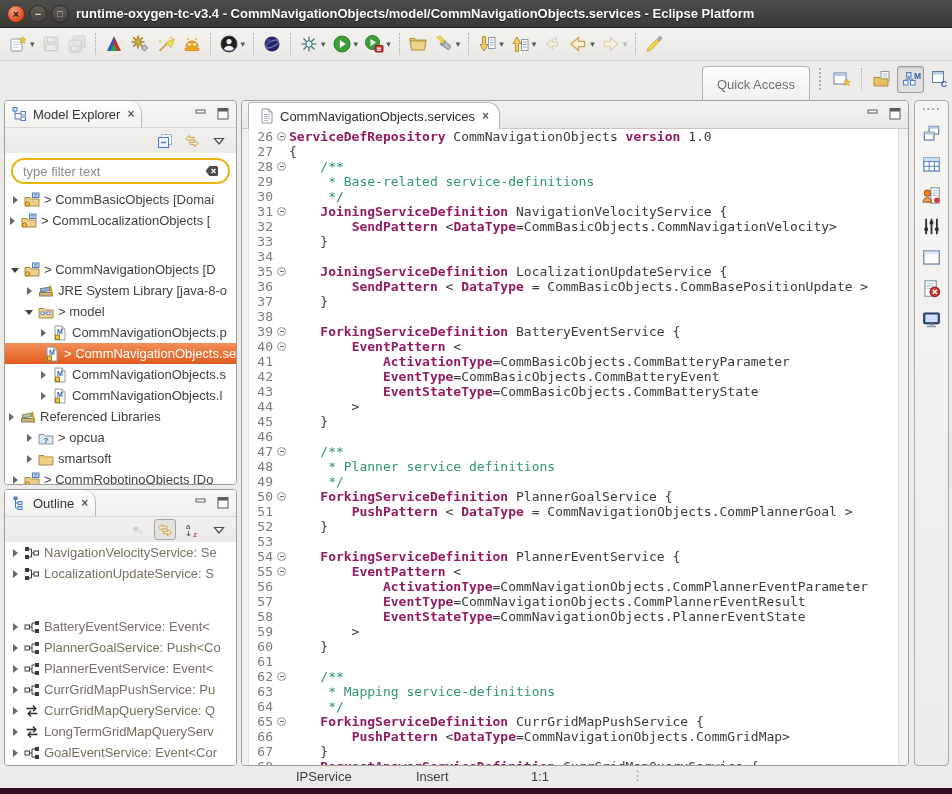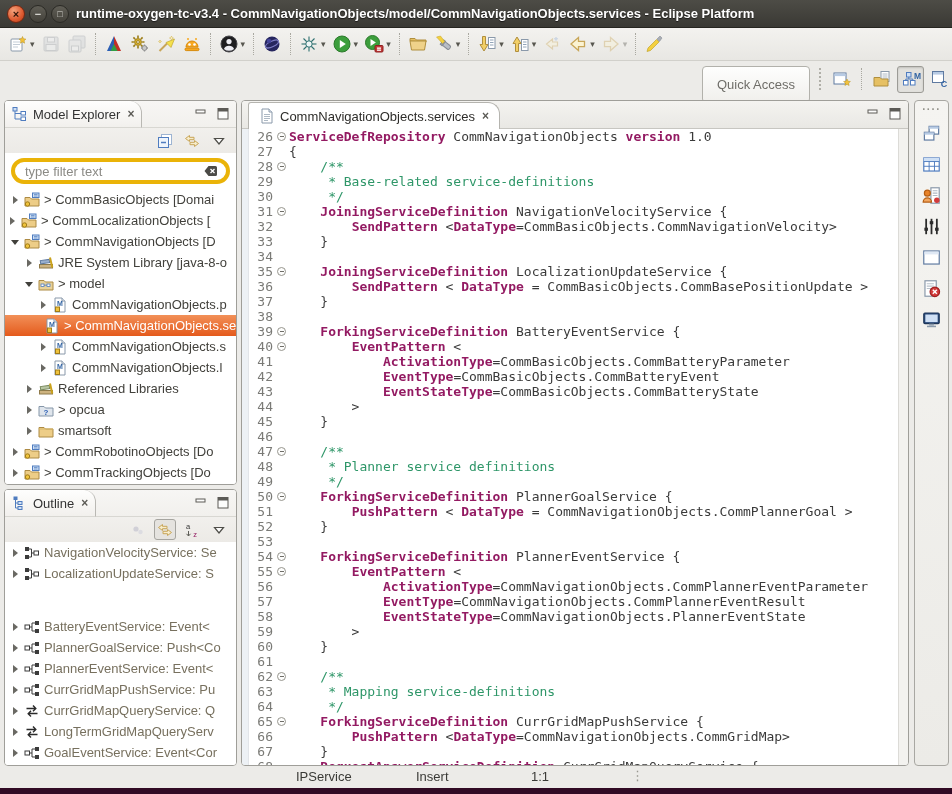--- a/index.html
+++ b/index.html
@@ -52,21 +52,21 @@
   .ptab .svgic svg{width:16px;height:16px;margin-right:5px}
   .tabclose{margin-left:7px;color:#5c5b56;font-weight:bold;font-size:12px;line-height:1}
   .tabline{position:absolute;left:0;top:26px;width:100%;border-top:1px solid #d8d7d2}
   .minmax{position:absolute;right:5px;top:5px;display:flex;gap:6px}
   .minmax .svgic svg{width:16px;height:16px}
   .ptools{position:absolute;right:6px;top:29px;display:flex;gap:5px;align-items:center}
   .ptools .titem{width:22px;height:21px;display:flex;align-items:center;justify-content:center;border-radius:3px}
   .ptools .titem svg{width:16px;height:16px}
   .ptools .titem.pressed{background:#e5e3df;border:1px solid #a6a5a0}
 
-  .filterbox{position:absolute;left:6px;right:6px;top:57px;height:26px;border:4px solid #eab308;
+  .filterbox{position:absolute;left:6px;right:6px;top:57px;height:26px;border:2px solid #eab308;
     border-radius:13px;background:#fff;display:flex;align-items:center;padding:0 8px}
   .filterbox input{border:none;outline:none;flex:1;font-size:13px;color:#444;
     font-family:"Liberation Sans",sans-serif;background:transparent}
   .filterbox input::placeholder{color:#8b8a85}
   .filterbox .svgic svg{width:16px;height:16px}
 
   .tree{position:absolute;left:0;right:0;background:#fff;overflow:hidden}
   #explorer-tree{top:88px;bottom:0}
   #outline-tree{top:52px;bottom:0}
   .trow{height:21px;display:flex;align-items:center;font-size:13px;color:#42413c;white-space:nowrap}
@@ -420,21 +420,21 @@
       <div class="trow" style="padding-left: 1px;">
         <span class="exp closed"></span>
         <span class="svgic"><svg viewBox="0 0 16 16">
             <path d="M1 5.5h5L7.5 7H15v7H1z" fill="#edcd87" stroke="#ad8b45"></path>
             <rect x="8.5" y="1" width="6.5" height="4.5" fill="#cfe0f5" stroke="#4f7cbf"></rect>
             <path d="M10 2.5h3.5M10 4h3.5" stroke="#4f7cbf" stroke-width=".7"></path>
             <circle cx="3.5" cy="12" r="2.2" fill="#f0c33c" stroke="#a07c18"></circle>
           </svg></span>
         <span class="tlabel">&gt; CommLocalizationObjects [</span>
       </div>
-      <div class="trow" style="padding-left: 4px;">
+      <div class="trow" style="padding-left: 4px; margin-top: 28px;">
         <span class="exp open"></span>
         <span class="svgic"><svg viewBox="0 0 16 16">
             <path d="M1 5.5h5L7.5 7H15v7H1z" fill="#edcd87" stroke="#ad8b45"></path>
             <rect x="8.5" y="1" width="6.5" height="4.5" fill="#cfe0f5" stroke="#4f7cbf"></rect>
             <path d="M10 2.5h3.5M10 4h3.5" stroke="#4f7cbf" stroke-width=".7"></path>
             <circle cx="3.5" cy="12" r="2.2" fill="#f0c33c" stroke="#a07c18"></circle>
           </svg></span>
         <span class="tlabel">&gt; CommNavigationObjects [D</span>
       </div>
       <div class="trow" style="padding-left: 18px;">
@@ -491,21 +491,21 @@
       <div class="trow" style="padding-left: 32px;">
         <span class="exp closed"></span>
         <span class="svgic"><svg viewBox="0 0 16 16">
             <path d="M3 1h7l3 3v11H3z" fill="#fff" stroke="#8a99aa"></path>
             <path d="M10 1v3h3" fill="#e8eef5" stroke="#8a99aa"></path>
             <text x="8" y="8.5" font-size="7" font-weight="bold" fill="#3465a4" text-anchor="middle" font-family="sans-serif">M</text>
             <rect x="3.5" y="10" width="4" height="4.5" fill="#f0c33c" stroke="#a07c18"></rect>
           </svg></span>
         <span class="tlabel">CommNavigationObjects.l</span>
       </div>
-      <div class="trow" style="padding-left: 18px;">
+      <div class="trow" style="">
         <span class="exp closed"></span>
         <span class="svgic"><svg viewBox="0 0 16 16">
             <rect x="1.5" y="9.5" width="13" height="3.5" fill="#cdb380" stroke="#8f7a4a"></rect>
             <g transform="rotate(-8 7 7)">
               <rect x="2.5" y="5" width="9" height="3.2" fill="#b9c6a4" stroke="#7a8a5f"></rect>
             </g>
             <path d="M12 2.5l2.3 10" stroke="#caa21c" stroke-width="2"></path>
           </svg></span>
         <span class="tlabel">Referenced Libraries</span>
       </div>

